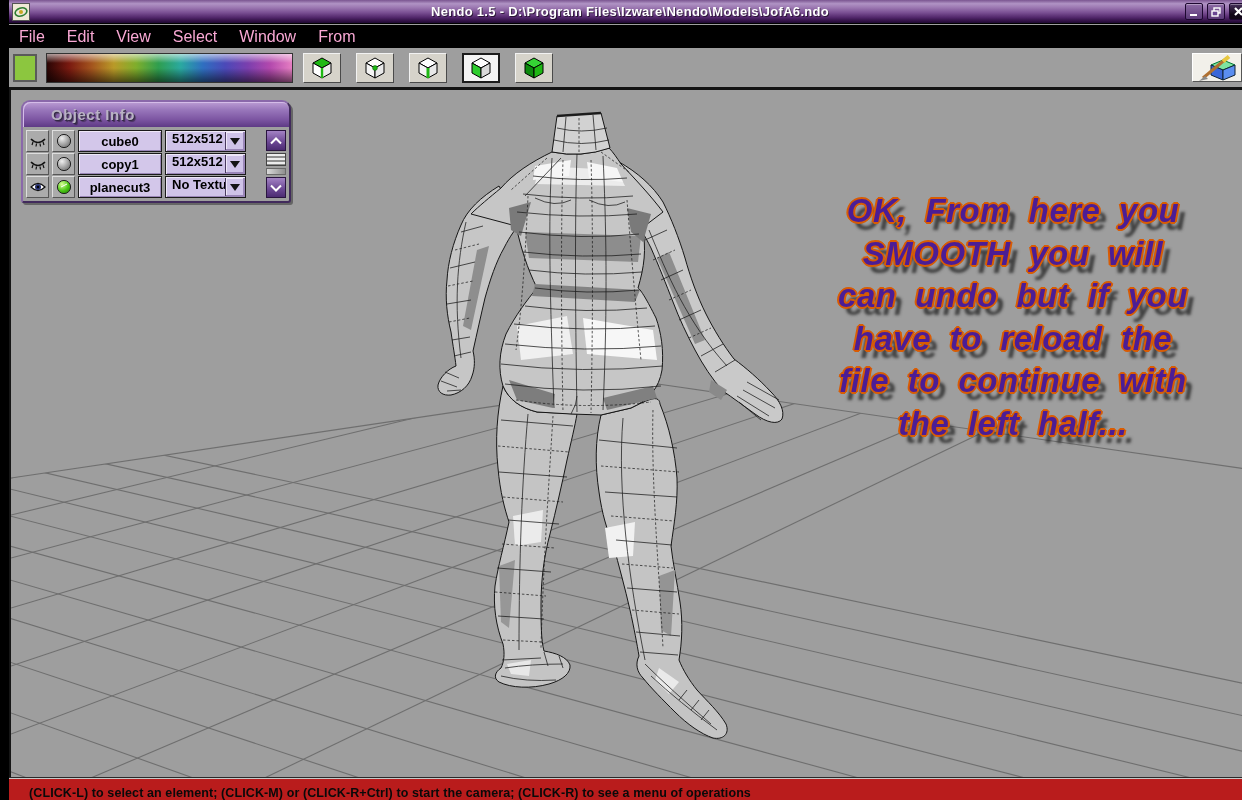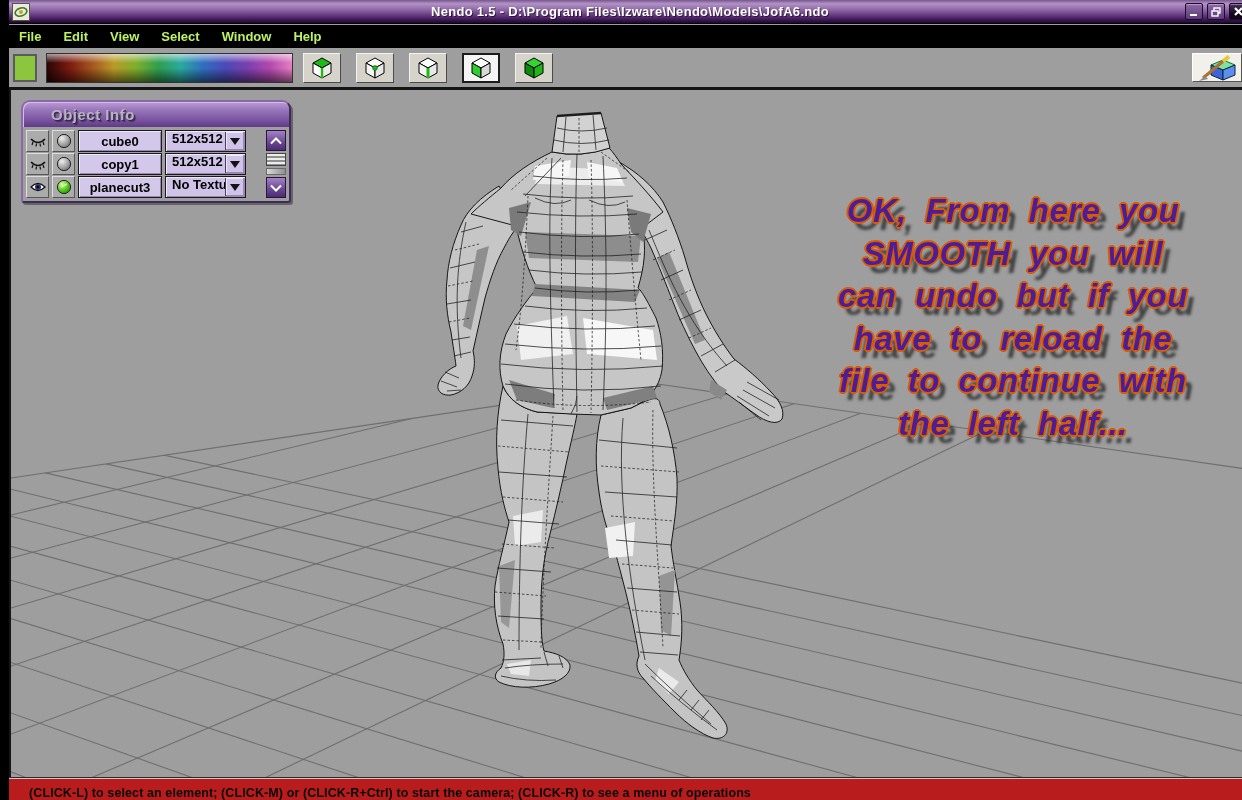--- a/index.html
+++ b/index.html
@@ -17,21 +17,21 @@
     font-size:13px;letter-spacing:.3px;text-shadow:1px 1px 0 rgba(0,0,0,.55);}
   .win-buttons{position:absolute;right:4px;top:3px;display:flex;gap:4px;}
   .winbtn{width:18px;height:17px;border:1px solid #1d0830;border-radius:2px;color:#fff;
     display:flex;align-items:center;justify-content:center;font-size:10px;font-weight:bold;
     background:linear-gradient(180deg,#8d6aa5 0%,#5b3a78 100%);box-shadow:inset 0 1px 0 rgba(255,255,255,.35);}
   .winbtn.close{background:linear-gradient(180deg,#47305a 0%,#120718 70%);}
 
   
   .menubar{position:absolute;left:0;top:25px;width:1242px;height:23px;background:#000;
     display:flex;align-items:center;padding-left:8px;}
-  .menu-item{color:#bef264;font-weight:bold;font-size:13px;margin-right:18px;padding:2px 2px;}
+  .menu-item{color:#f9a8d4;font-weight:normal;font-size:16px;margin-right:18px;padding:2px 2px;}
 
   
   .toolbar{position:absolute;left:0;top:48px;width:1242px;height:42px;background:#9e9e9e;
     border-bottom:3px solid #141414;display:flex;align-items:center;}
   .swatch{width:24px;height:28px;margin-left:4px;border:2px solid #5a5a5a;}
   .spectrum{width:247px;height:30px;margin-left:9px;border:1px solid #333;position:relative;}
   .spectrum::after{content:"";position:absolute;inset:0;
     background:linear-gradient(180deg,rgba(255,255,255,.6),rgba(255,255,255,0) 32%,rgba(0,0,0,0) 50%,rgba(0,0,0,.55));}
   .mode-buttons{display:flex;margin-left:10px;gap:15px;}
   .mode-btn{width:38px;height:30px;background:#d6d3ca;border:1px solid;
@@ -127,21 +127,21 @@
         </div>
     </div>
   </div>
 
   <div class="menubar">
     <span class="menu-item">File</span>
     <span class="menu-item">Edit</span>
     <span class="menu-item">View</span>
     <span class="menu-item">Select</span>
     <span class="menu-item">Window</span>
-    <span class="menu-item">Help</span>
+    <span class="menu-item">From</span>
   </div>
 
   <div class="toolbar">
     <div class="swatch" id="swatch" style="background: rgb(140, 198, 63);"></div>
     <div class="spectrum" id="spectrum" style="background: linear-gradient(90deg, rgb(42, 5, 5), rgb(122, 26, 16), rgb(163, 84, 30), rgb(185, 154, 40), rgb(127, 174, 44), rgb(47, 158, 79), rgb(42, 169, 160), rgb(47, 111, 192), rgb(75, 73, 184), rgb(122, 63, 174), rgb(178, 72, 173), rgb(229, 126, 194));"></div>
     <div class="mode-buttons">
       <button class="mode-btn">
         <svg width="24" height="24">
             <polygon points="12,2 21,7 12,12 3,7" fill="#1fb814" stroke="#000"></polygon>
             <polygon points="3,7 12,12 12,22 3,17" fill="#fff" stroke="#000"></polygon>

